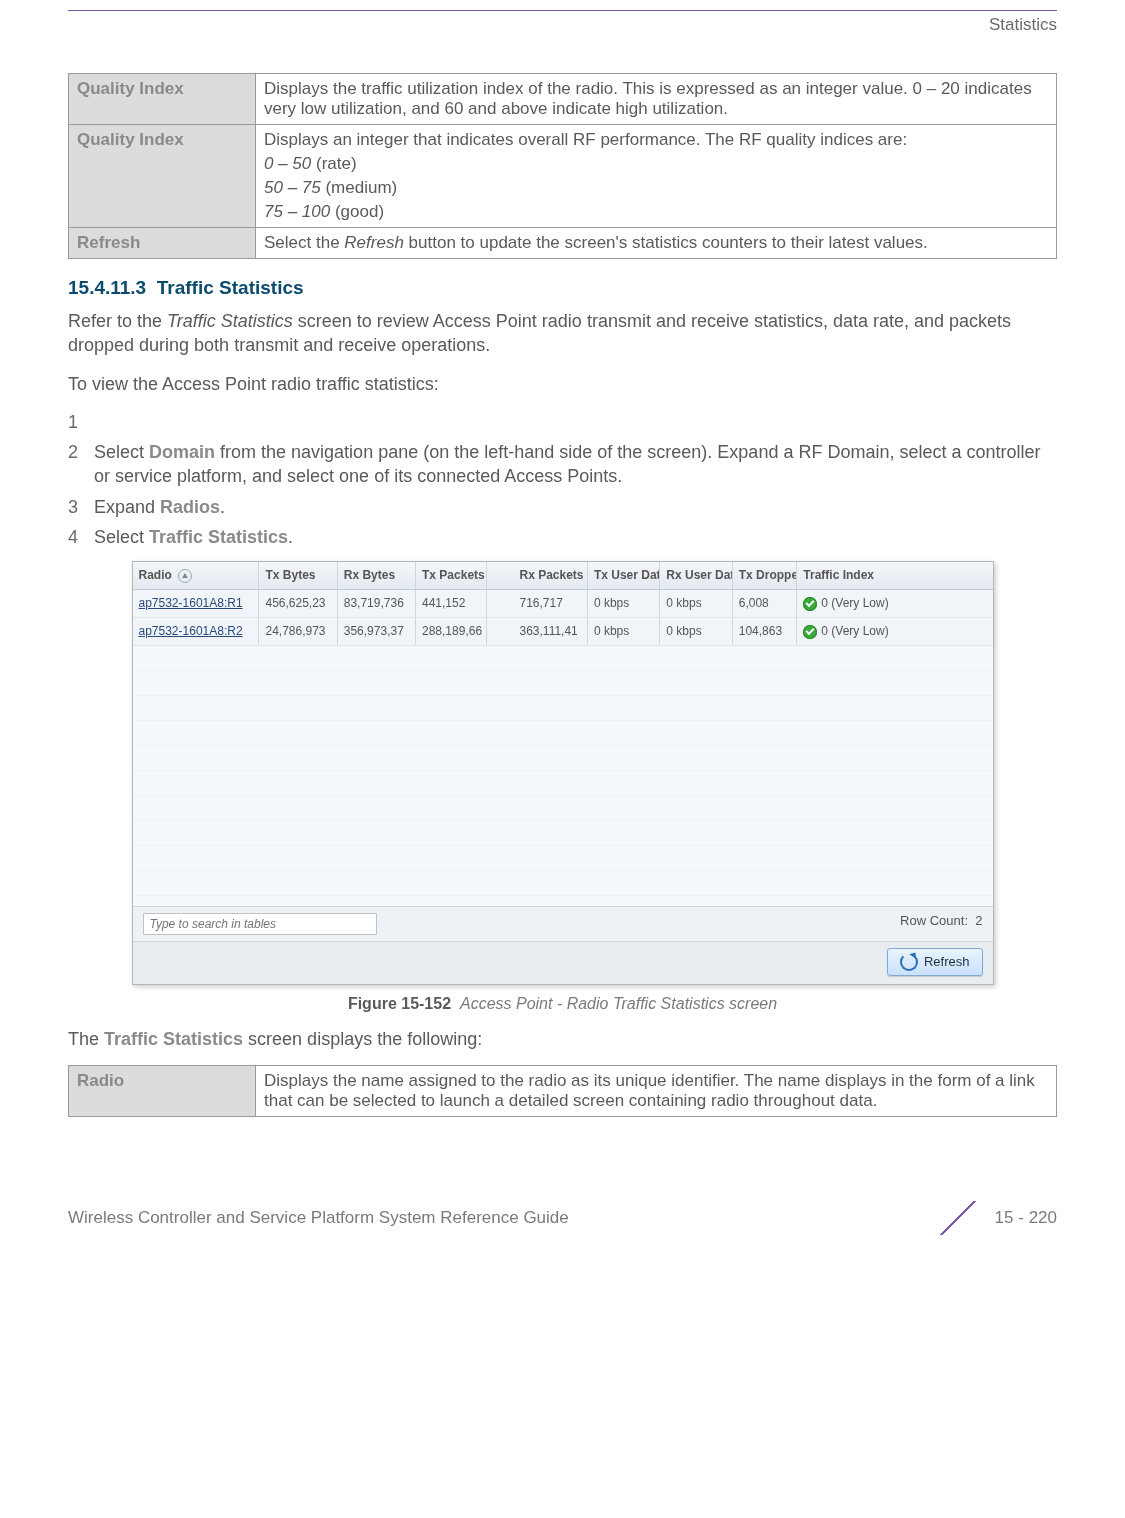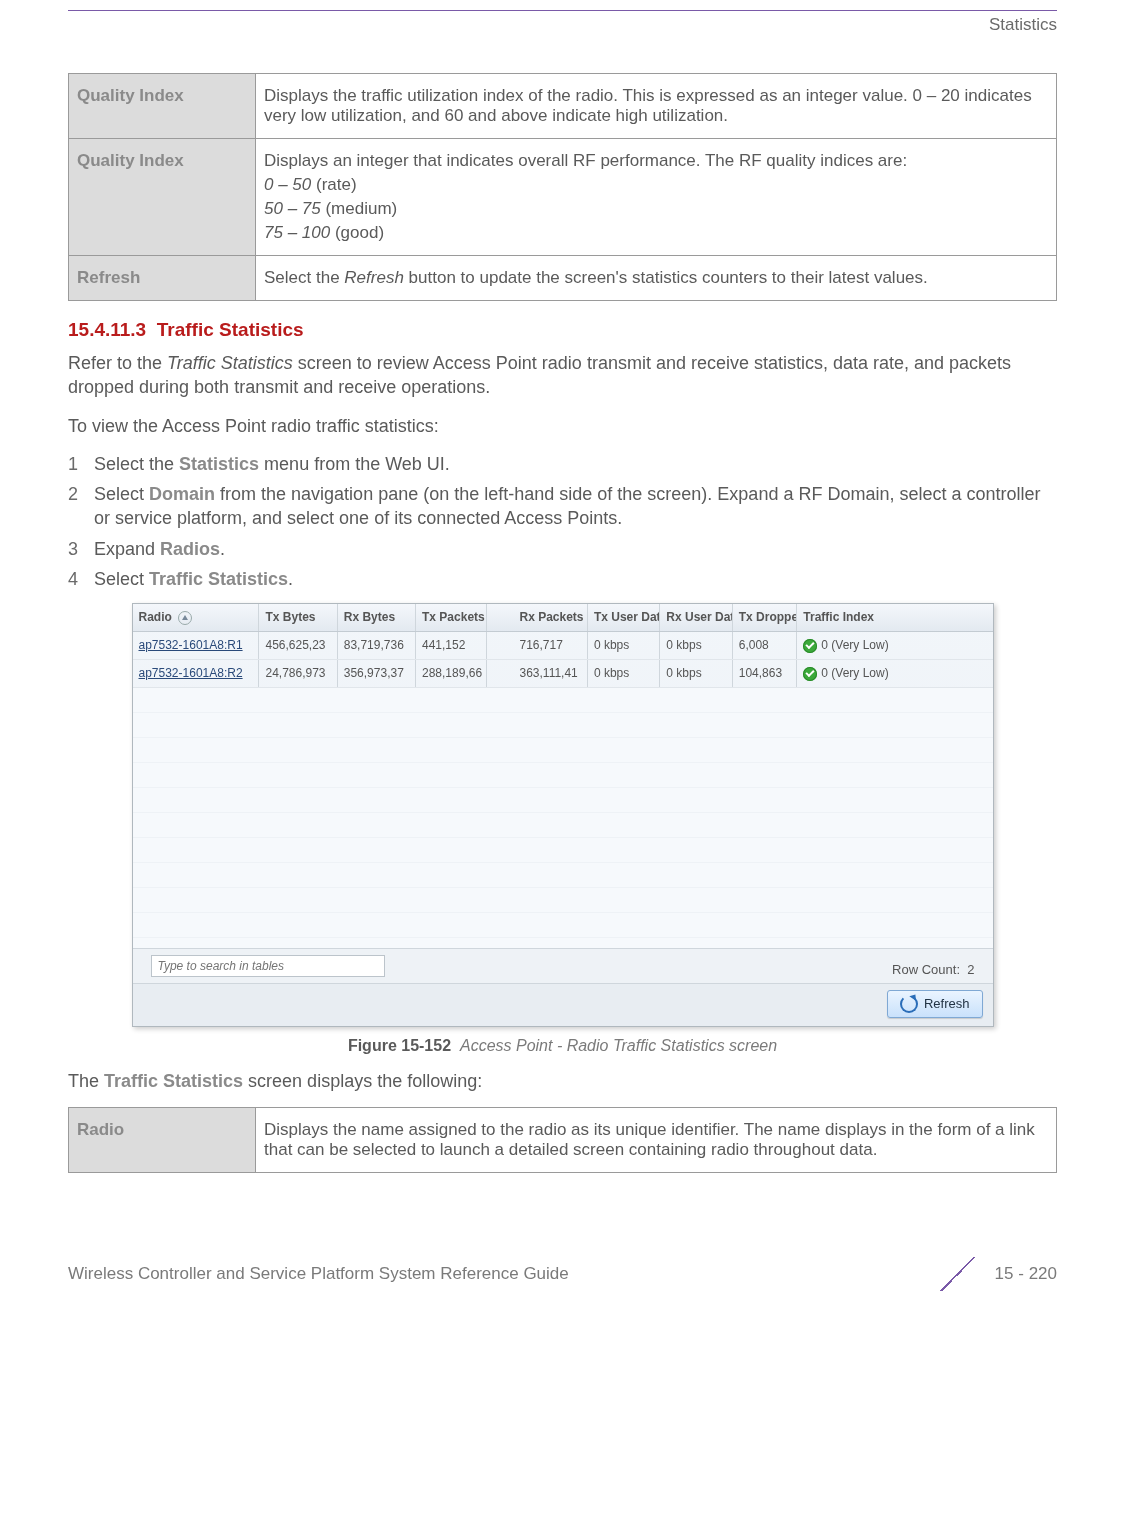--- a/index.html
+++ b/index.html
@@ -25,39 +25,39 @@
     margin-bottom: 38px;
   }
   table.dtable {
     border-collapse: collapse;
     width: 100%;
     margin-bottom: 18px;
   }
   table.dtable td {
     border: 1px solid #9a9a9a;
     vertical-align: top;
-    padding: 12px 8px;
+    padding: 5px 8px;
     font-size: 17px;
   }
   table.dtable td.label {
     background: #dcdcdc;
     color: #8a8a8a;
     font-weight: bold;
     width: 170px;
   }
   .scale-line { font-style: italic; margin-top:4px; }
   .scale-line .norm { font-style: normal; }
   .italic { font-style: italic; }
   .body-text {
     font-size: 18px;
     color: #5a5a5a;
     line-height: 1.35;
   }
   .section-num {
-    color: #b91c1c;
+    color: #0c4a6e;
     font-weight: bold;
     font-size: 19px;
     margin: 14px 0 10px 0;
   }
   .para { margin: 4px 0 14px 0; }
   .steps { margin: 10px 0 12px 0; }
   .step {
     display: flex;
     font-size: 18px;
     margin: 6px 0;
@@ -110,22 +110,22 @@
     display:inline-block;width:14px;height:14px;border-radius:50%;
     background:#3ba93b;position:relative;vertical-align:middle;margin-right:4px;
     box-shadow:inset 0 0 0 1px #2a8a2a;
   }
   .ok-icon::after{
     content:"";position:absolute;left:3px;top:3px;width:6px;height:3px;
     border-left:2px solid #fff;border-bottom:2px solid #fff;transform:rotate(-45deg);
   }
   .blank-area{height:260px;background:repeating-linear-gradient(#f6f9fc,#f6f9fc 24px,#eef2f6 24px,#eef2f6 25px);}
   .shot-footer{
-    display:flex;justify-content:space-between;align-items:flex-end;
-    padding:6px 18px;font-size:13px;color:#555;background:#eef2f6;border-top:1px solid #cfd6dc;
+    display:flex;justify-content:space-between;align-items:flex-start;
+    padding:6px 10px;font-size:13px;color:#555;background:#eef2f6;border-top:1px solid #cfd6dc;
   }
   .search-inp{
     border:1px solid #bcc4cb;background:#fff;color:#888;font-style:italic;
     padding:3px 6px;width:220px;font-size:12px;
   }
   .refresh-btn{
     display:inline-flex;align-items:center;gap:6px;
     background:linear-gradient(#eaf4ff,#c9e1fb);
     border:1px solid #7fa8d4;border-radius:3px;
     padding:4px 12px;font-size:13px;color:#234;margin:6px 10px 8px auto;
@@ -192,21 +192,20 @@
 
   <div class="body-text para">
     <span>Refer to the </span><span class="italic">Traffic Statistics</span><span> screen to review Access Point radio transmit and receive statistics, data rate, and packets dropped during both transmit and receive operations.</span>
   </div>
 
   <div class="body-text para">To view the Access Point radio traffic statistics:</div>
 
   <div class="steps">
     <div class="step">
         <div class="num">1</div>
-        <div><span>Select the </span><span class="bold-gray">Statistics</span><span> menu from the Web UI.</span></div>
       </div>
     <div class="step">
         <div class="num">2</div>
         <div><span>Select </span><span class="bold-gray">Domain</span><span> from the navigation pane (on the left-hand side of the screen). Expand a RF Domain, select a controller or service platform, and select one of its connected Access Points.</span></div>
       </div>
     <div class="step">
         <div class="num">3</div>
         <div><span>Expand </span><span class="bold-gray">Radios</span><span>.</span></div>
       </div>
     <div class="step">

